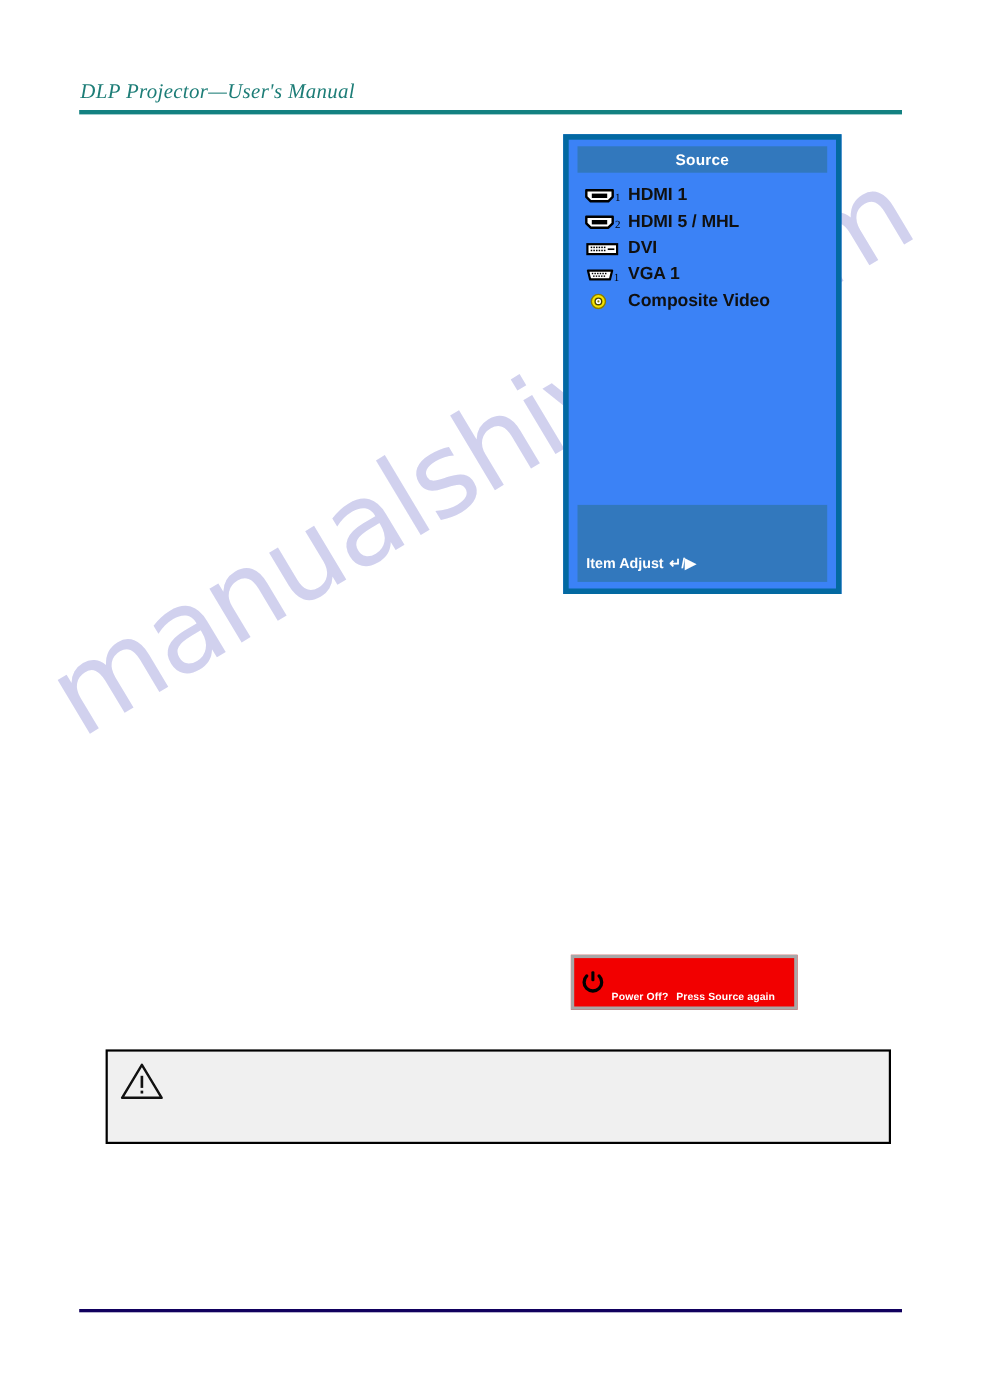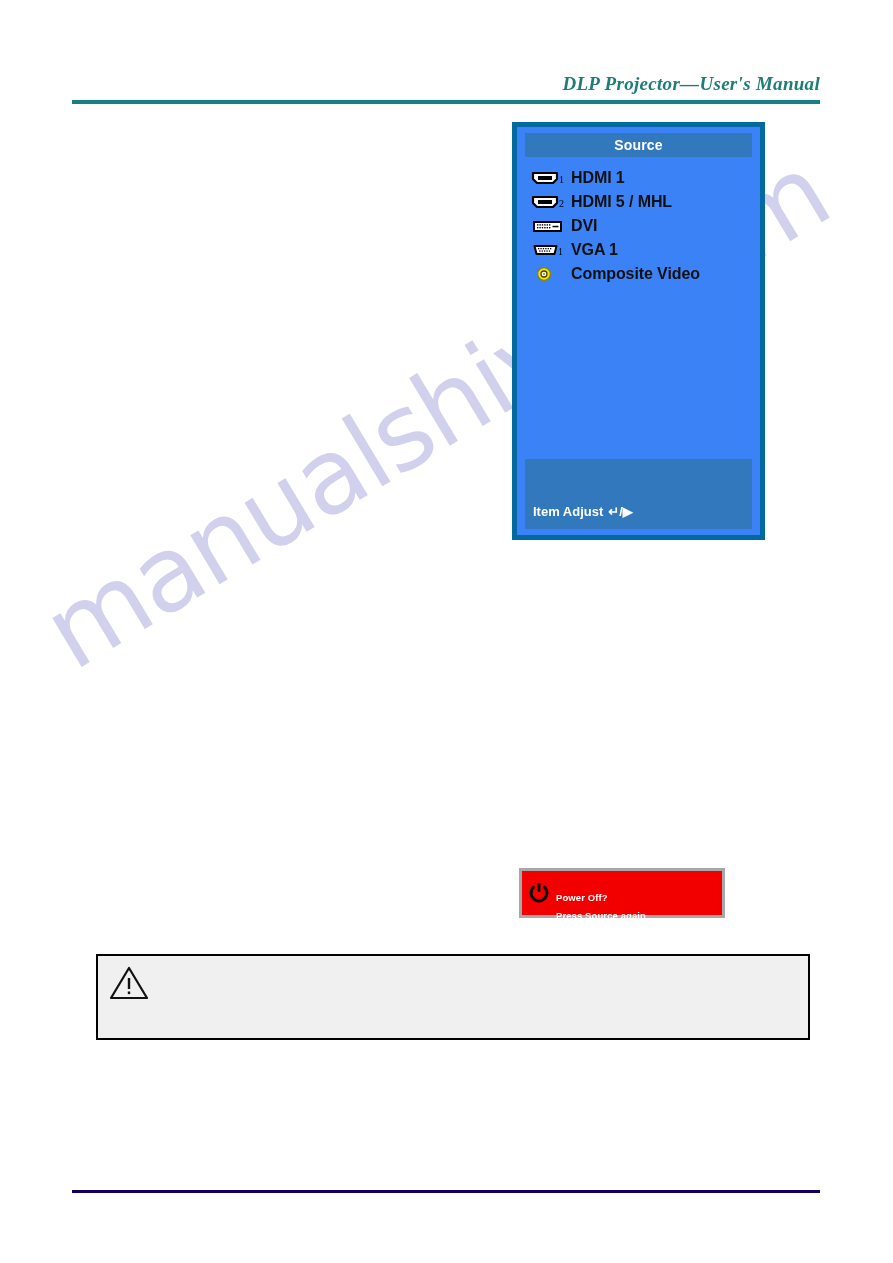--- a/index.html
+++ b/index.html
@@ -46,27 +46,26 @@
   .page-header {
     position: absolute;
     left: 72px;
     top: 74px;
     width: 748px;
     z-index: 10;
   }
   .page-header .title {
     font-family: "Liberation Serif", serif;
     font-style: italic;
-    font-weight: bold;
+    font-weight: normal;
     font-size: 19px;
     color: #1d7d77;
     letter-spacing: .3px;
     line-height: 1;
     padding-left: 1px;
-    text-align: right;
   }
   .header-rule {
     margin-top: 7px;
     height: 4px;
     background: #138181;
     width: 748px;
   }
 
   
   .footer-rule {
@@ -171,21 +170,20 @@
   }
   .power-icon {
     width: 34px;
     min-width: 34px;
     display: flex;
     align-items: center;
     justify-content: center;
   }
   .power-lines {
     display: flex;
-    flex-direction: column;
     gap: 7px;
     margin-top: 26px;
   }
   .power-lines span {
     color: #ffffff;
     font-size: 9.5px;
     font-weight: bold;
     white-space: nowrap;
     letter-spacing: .1px;
   }

